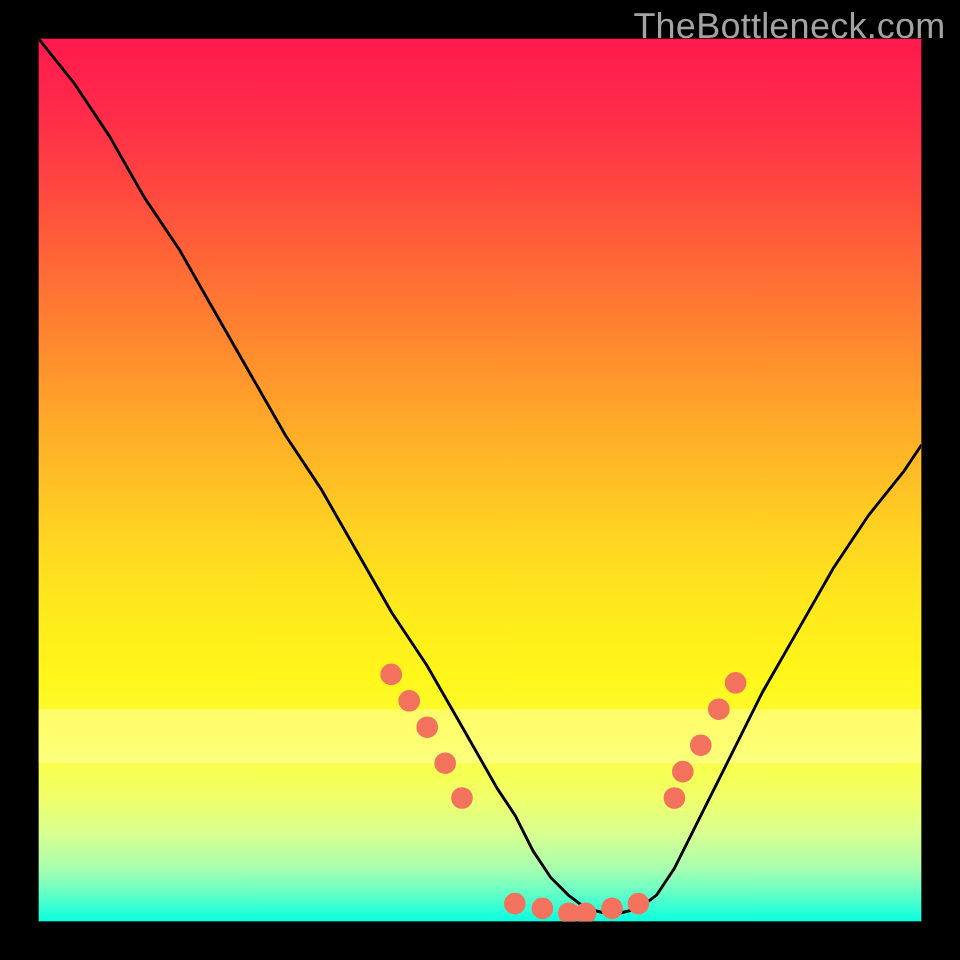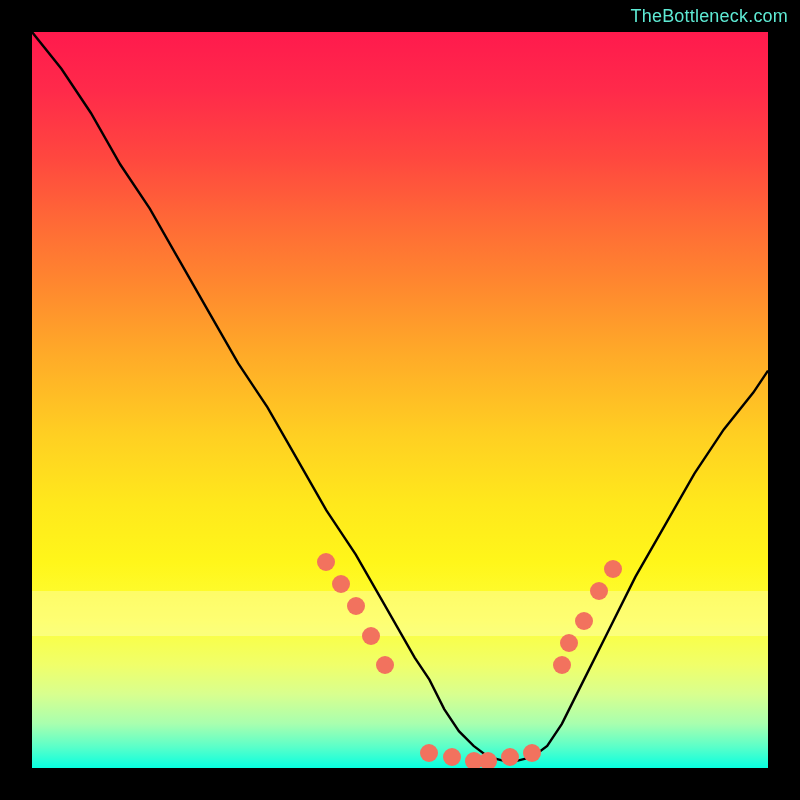--- a/index.html
+++ b/index.html
@@ -1,17 +1,17 @@
 <!DOCTYPE html>
 <html><head>
 <meta charset="utf-8">
 <style>
   * { margin: 0; padding: 0; box-sizing: border-box; }
   body { width: 800px; height: 800px; background: #000; position: relative; font-family: Arial, sans-serif; }
-  .watermark { position: absolute; top: 6px; right: 12px; color: #5eead4; font-size: 18px; letter-spacing: 0.2px; font-weight: 400; }
+  .watermark { position: absolute; top: 6px; right: 12px; color: #a3a3a3; font-size: 30px; letter-spacing: 0.2px; font-weight: 400; }
   .plot-area { position: absolute; top: 32px; left: 32px; width: 736px; height: 736px; overflow: hidden; }
   .plot-bg { position: absolute; inset: 0; }
   .gradient-main { position:absolute; inset:0; background: linear-gradient(to bottom,
     #ff1a4d 0%,
     #ff2a4a 8%,
     #ff473f 17%,
     #ff6a36 26%,
     #ff8a2e 35%,
     #ffab28 44%,
     #ffd022 55%,

